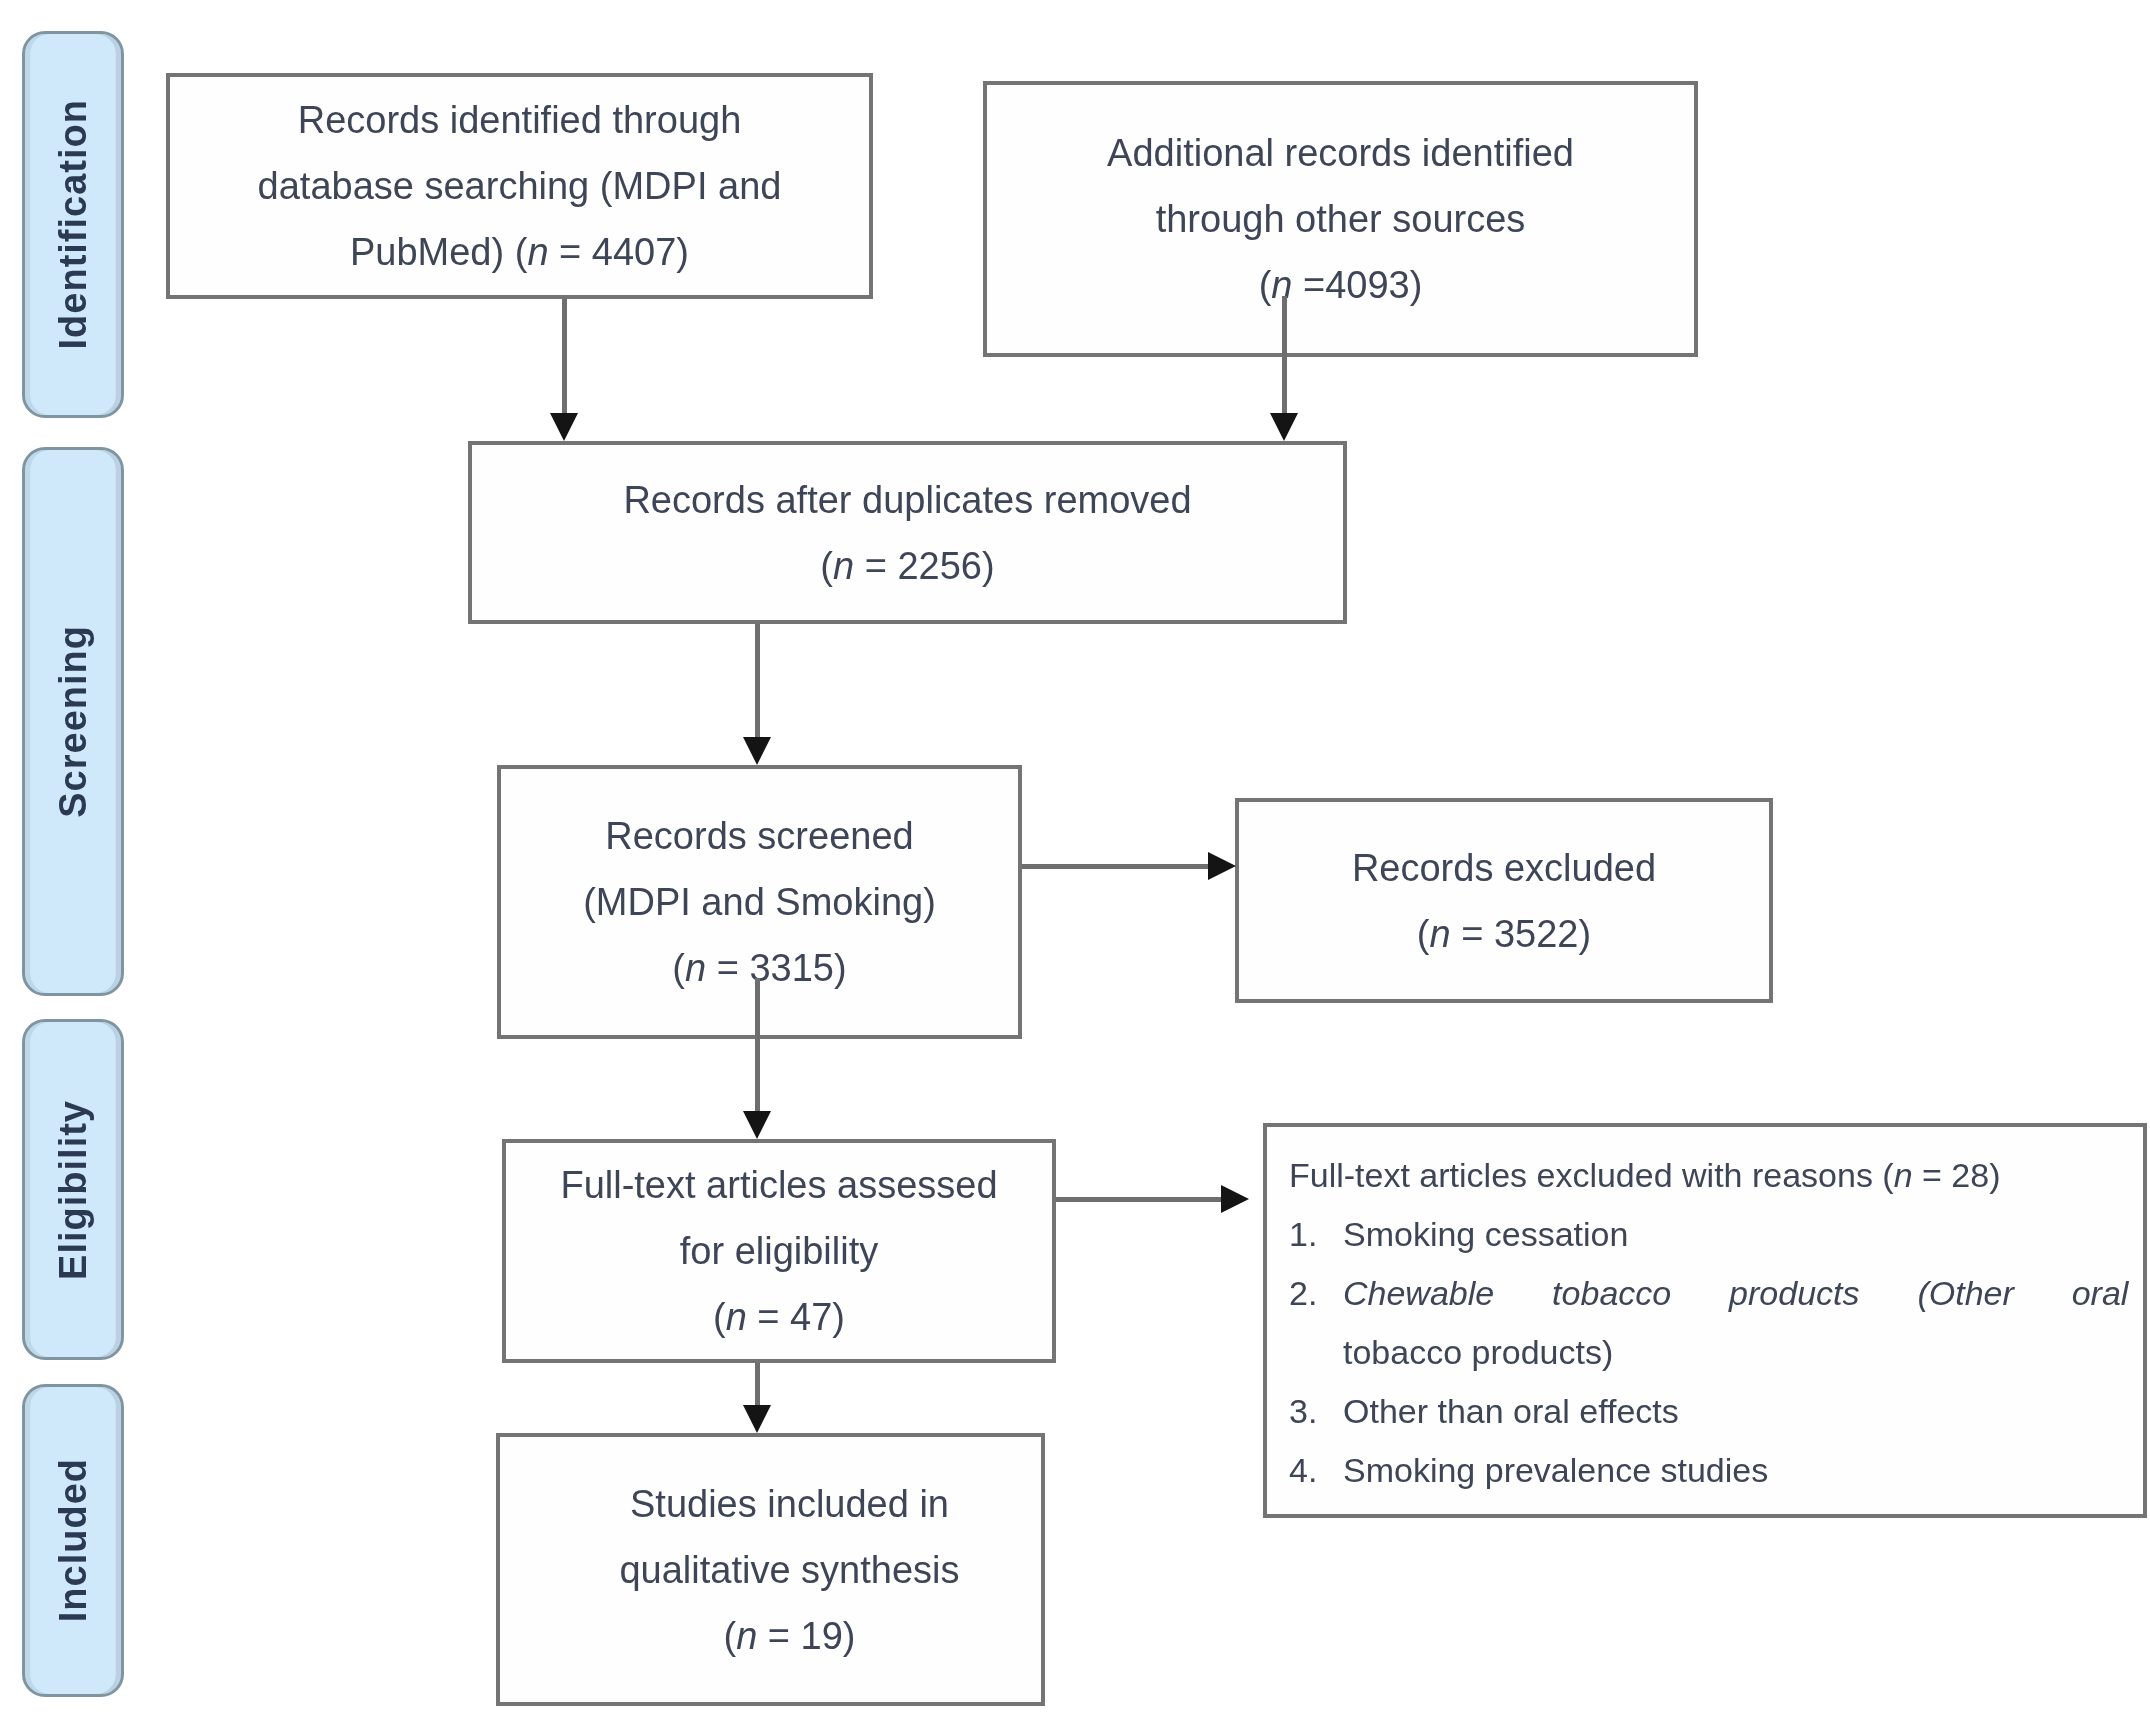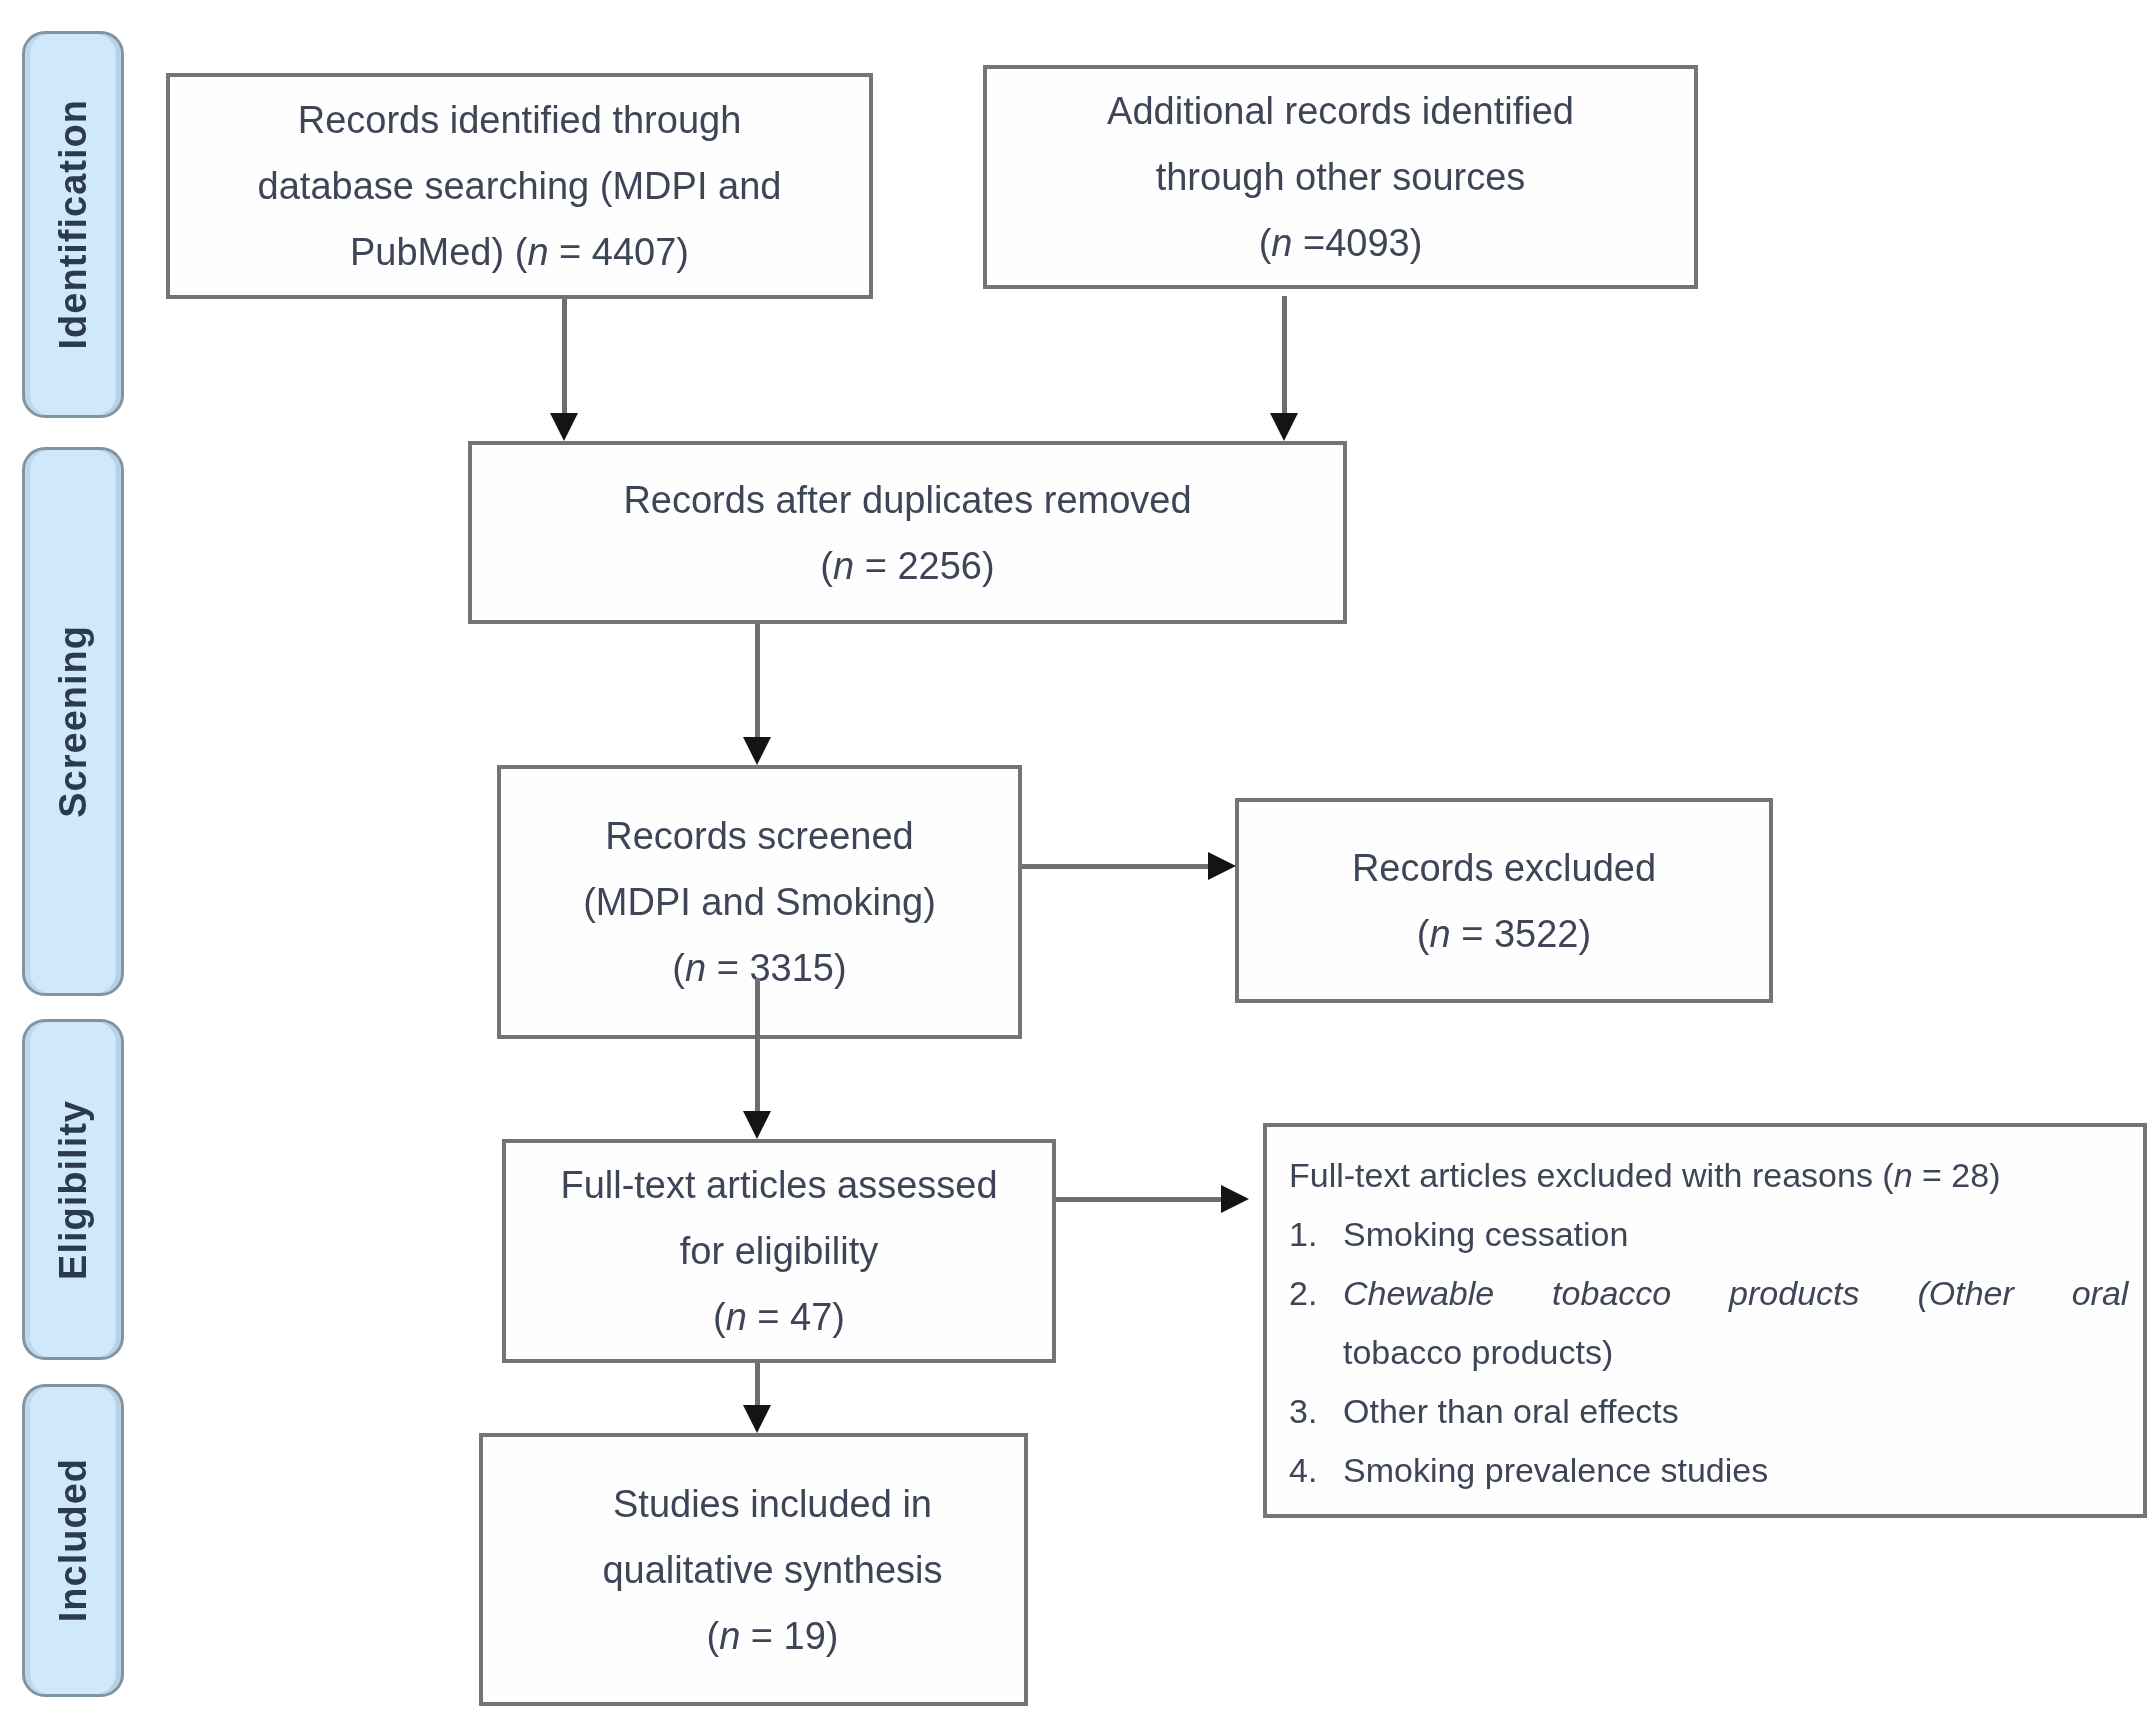--- a/index.html
+++ b/index.html
@@ -74,21 +74,21 @@
   </div>
 
   <div class="box" style="left:166px; top:73px; width:707px; height:226px;">
     <div class="bt">
       <div>Records identified through</div>
       <div>database searching (MDPI and</div>
       <div><span>PubMed) (</span><i>n</i><span> = 4407)</span></div>
     </div>
   </div>
 
-  <div class="box" style="left:983px; top:65px; width:715px; height:224px;">
+  <div class="box" style="left:983px; top:81px; width:715px; height:276px;">
     <div class="bt">
       <div>Additional records identified</div>
       <div>through other sources</div>
       <div><span>(</span><i>n</i><span> =4093)</span></div>
     </div>
   </div>
 
   <div class="box" style="left:468px; top:441px; width:879px; height:183px;align-items:center;">
     <div class="bt">
       <div>Records after duplicates removed</div>
@@ -143,21 +143,21 @@
       </div>
       <div class="g-item">
         <span class="g-num">4.</span>
         <div class="g-lines">
             <div>Smoking prevalence studies</div>
           </div>
       </div>
     </div>
   </div>
 
-  <div class="box" style="left:479px; top:1433px; width:549px; height:273px;padding-left:38px;">
+  <div class="box" style="left:496px; top:1433px; width:549px; height:273px;padding-left:38px;">
     <div class="bt">
       <div>Studies included in</div>
       <div>qualitative synthesis</div>
       <div><span>(</span><i>n</i><span> = 19)</span></div>
     </div>
   </div>
 
   <div class="vline" style="left:562px; top:299px; height:116px;"></div>
   <div class="arr-down" style="left:550px; top:413px;"></div>
 

